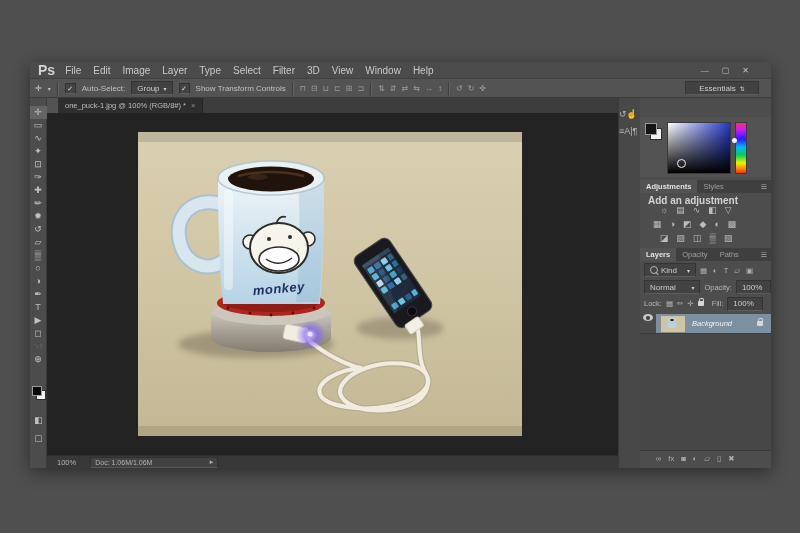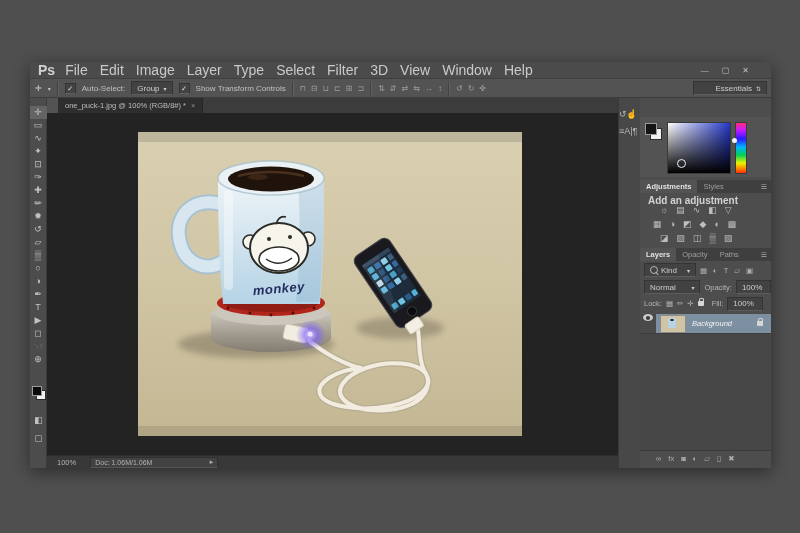--- a/index.html
+++ b/index.html
@@ -5,21 +5,21 @@
   html,body{margin:0;padding:0;background:#4f4f4f;}
   body{font-family:"Liberation Sans",sans-serif;}
   .stage{position:relative;width:800px;height:533px;overflow:hidden;background:#4f4f4f;}
   .abs{position:absolute;}
   .win{position:absolute;left:30px;top:62px;width:741px;height:406px;background:#535353;
        box-shadow:0 4px 16px rgba(0,0,0,.45);font-size:9px;color:#c5c5c5;}
   
   .menubar{position:absolute;left:0;top:0;width:741px;height:17px;background:#4b4b4b;
            border-bottom:1px solid #404040;display:flex;align-items:center;padding-left:8px;box-sizing:border-box;}
   .pslogo{font-weight:bold;color:#d2d2d2;font-size:14px;margin-right:4px;}
-  .menu-item{padding:0 6px;font-size:14px;color:#c9c9c9;white-space:nowrap;}
+  .menu-item{padding:0 6px;font-size:10px;color:#c9c9c9;white-space:nowrap;}
   .winctl{margin-left:auto;margin-right:22px;display:flex;gap:13px;font-size:8px;color:#c0c0c0;}
   
   .optionsbar{position:absolute;left:0;top:17px;width:741px;height:19px;background:#535353;
               border-bottom:1px solid #3c3c3c;display:flex;align-items:center;gap:6px;
               padding-left:5px;box-sizing:border-box;font-size:8px;color:#c0c0c0;white-space:nowrap;}
   .checkbox{display:inline-block;width:9px;height:9px;line-height:9px;text-align:center;font-size:7px;
             background:#434343;border:1px solid #333;border-bottom-color:#606060;color:#e0e0e0;}
   .dropdown{display:inline-flex;align-items:center;gap:4px;background:#424242;border:1px solid #343434;
             border-bottom-color:#5d5d5d;height:12px;padding:0 5px;color:#cdcdcd;font-size:8px;}
   .sep{width:1px;height:13px;background:#3e3e3e;border-right:1px solid #636363;}
@@ -126,21 +126,21 @@
           <span>↔</span>
           <span>↕</span>
         </div>
       <span class="sep"></span>
       <div class="iconrow">
 
       <span>↺</span>
           <span>↻</span>
           <span>✜</span>
         </div>
-      <span class="dropdown" style="margin-left:auto;margin-right:4px;width:62px;justify-content:flex-end">
+      <span class="dropdown" style="margin-left:auto;margin-right:12px;width:62px;justify-content:center">
         <span>Essentials</span>
         <span style="font-size:6px">⇅</span>
       </span>
     </div>
 
     <div class="toolbar">
       <div class="tools" style="padding-top:8px">
 
       <span class="tool active">✛</span>
           <span class="tool">▭</span>

